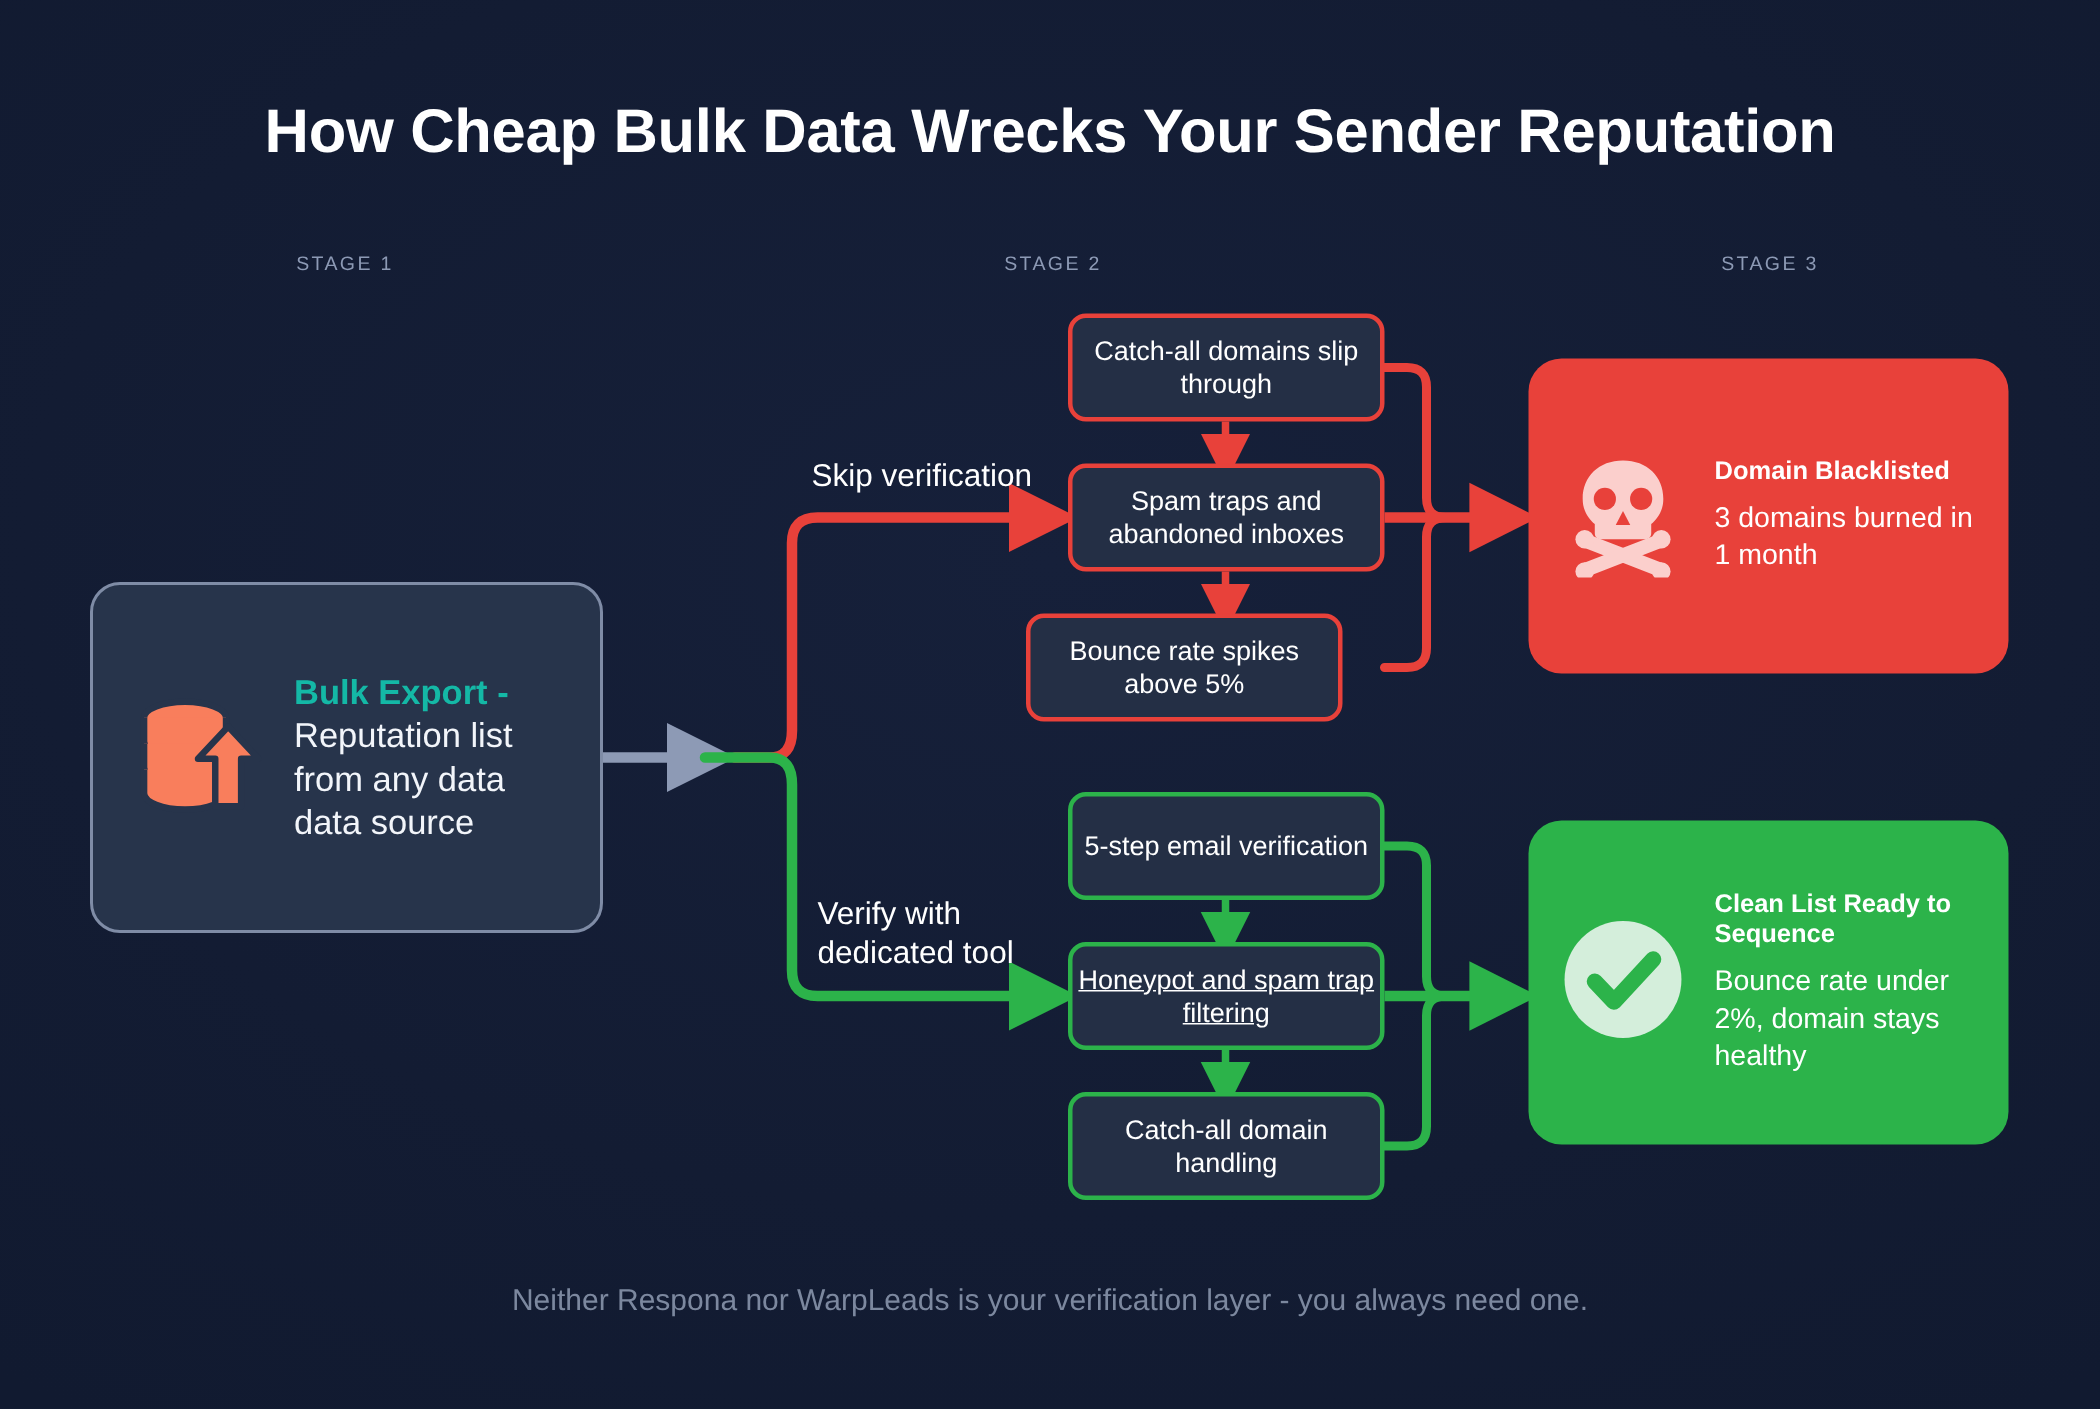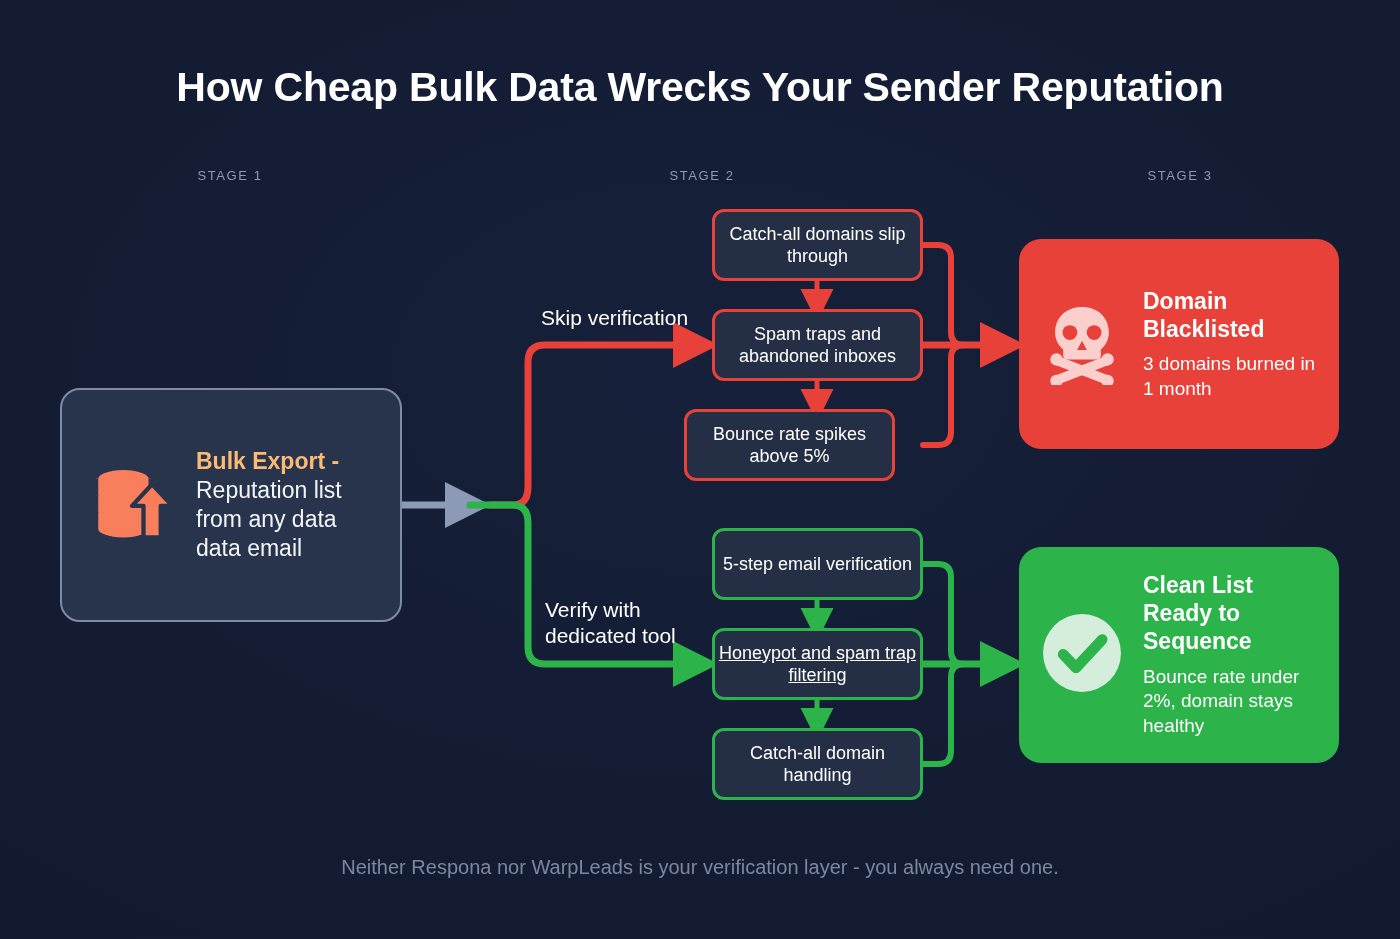--- a/index.html
+++ b/index.html
@@ -44,21 +44,21 @@
     width:342px; height:234px;
     background:#27344b;
     border:2px solid #7f8ca6;
     border-radius:20px;
     display:flex; align-items:center; gap:18px;
     padding:0 16px 0 24px;
   }
   .source-text {
     font-size:23px; line-height:1.26; color:#f2f5fa;
   }
-  .source-text b { font-weight:bold; color:#fdba74; }
+  .source-text b { font-weight:bold; color:#14b8a6; }
 
   
   .step {
     position:absolute; width:211px; height:72px;
     background:#242f45;
     border-radius:12px;
     display:flex; align-items:center; justify-content:center;
     text-align:center;
     font-size:18px; line-height:1.25; color:#ffffff;
     padding:0 0;
@@ -84,21 +84,21 @@
   .outcome {
     position:absolute; width:320px;
     border-radius:22px;
     display:flex; align-items:center; gap:18px;
     padding:0 20px;
   }
   #outcome-red   { left:1019px; top:239px; height:210px; background:#e8413a; }
   #outcome-green { left:1019px; top:547px; height:216px; background:#2cb34a; }
   .outcome-body { display:flex; flex-direction:column; gap:9px; }
   .outcome-title {
-    font-size:23px; font-weight:bold; color:#ffffff; line-height:1.22;
+    font-size:17px; font-weight:bold; color:#ffffff; line-height:1.22;
   }
   .outcome-sub {
     font-size:19px; color:#ffffff; line-height:1.3;
   }
 
   
   .footer {
     position:absolute; left:0; top:856px; width:1400px;
     text-align:center; font-size:20px; color:#7c889f;
   }
@@ -171,21 +171,21 @@
           <path d="M7,27 v11 a19,7.5 0 0 0 38,0 v-11"></path>
           <path d="M7,39 v11 a19,7.5 0 0 0 38,0 v-11"></path>
         </g>
         <path d="M40,56 V34 h-8 L46,19 L60,34 h-8 v22 z" fill="#f97e5c" stroke="#27344b" stroke-width="3" stroke-linejoin="round"></path>
       </svg>
     </span>
     <div class="source-text">
       <b>Bulk Export -</b><br>
       <span>Reputation list</span><br>
       <span>from any data</span><br>
-      <span>data email</span>
+      <span>data source</span>
     </div>
   </div>
 
   <div class="edge-label" id="edge-label-skip">Skip verification</div>
   <div class="edge-label" id="edge-label-verify">
     <span>Verify with</span><br>
     <span>dedicated tool</span>
   </div>
 
   <div class="step red" id="step-r1">Catch-all domains slip through</div>

